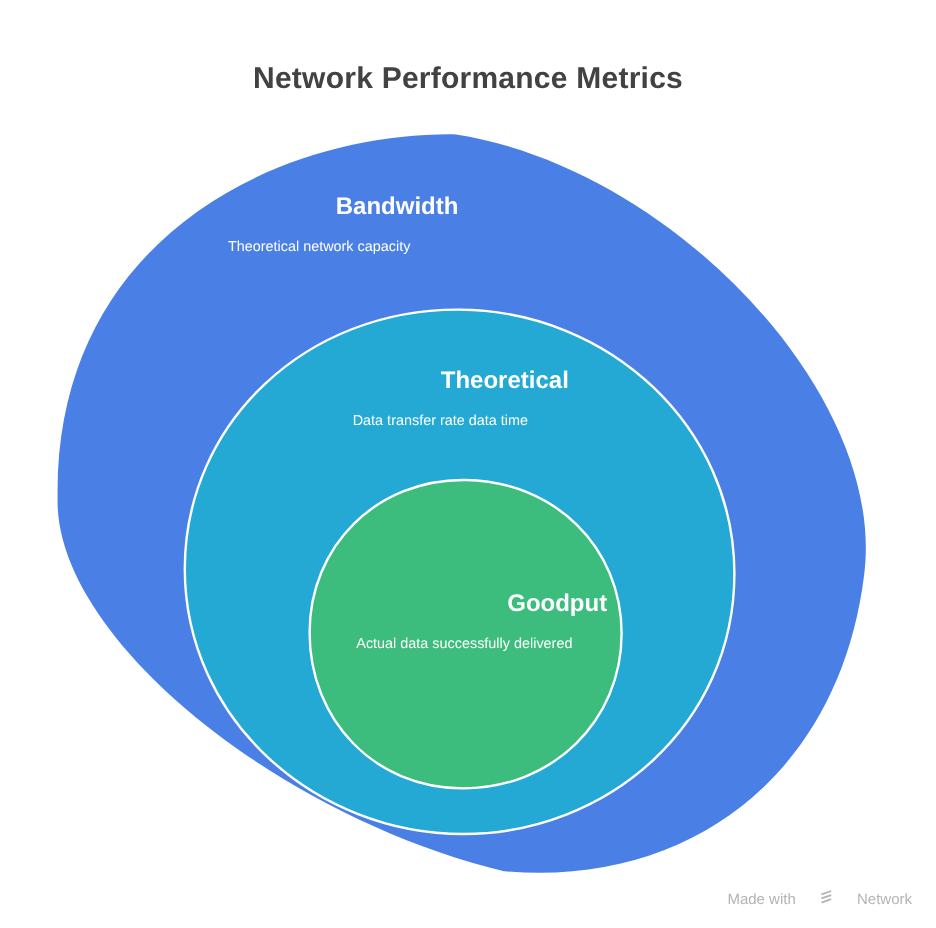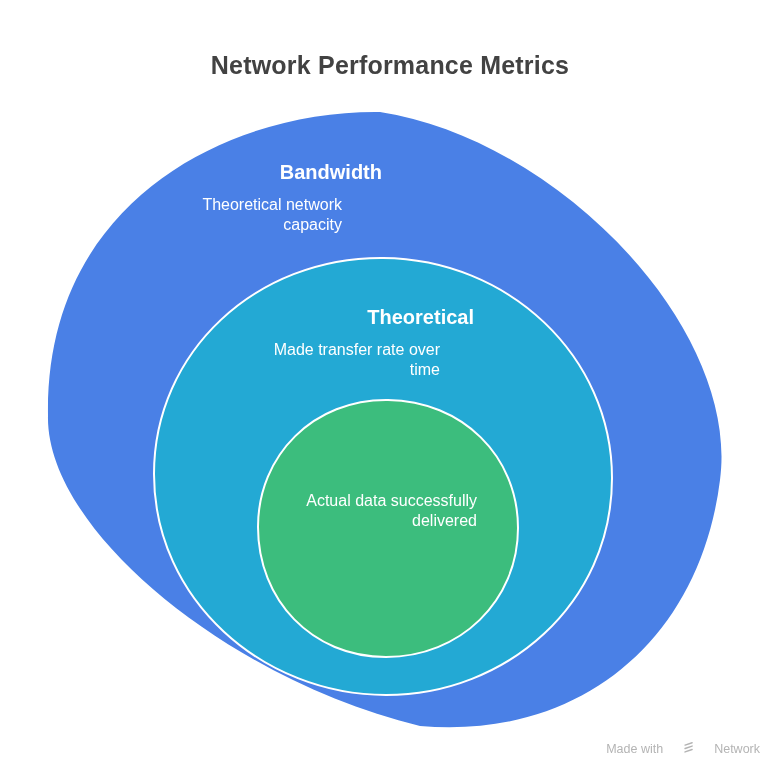--- a/index.html
+++ b/index.html
@@ -36,21 +36,21 @@
     color: #ffffff;
   }
   .set-label .set-name {
     margin: 0 0 11px 0;
     font-size: 20px;
     line-height: 24px;
     font-weight: bold;
   }
   .set-label .set-desc {
     margin: 0 auto;
-    font-size: 16px;
+    font-size: 12px;
     line-height: 20px;
     font-weight: normal;
   }
   .label-bandwidth  { left: 142px; top: 160px; }
   .label-bandwidth .set-desc { max-width: 160px; }
   .label-throughput { left: 234px; top: 305px; }
   .label-throughput .set-desc { max-width: 172px; }
   .label-goodput    { left: 266px; top: 491px; }
   .label-goodput    .set-desc { max-width: 182px; }
   .watermark {
@@ -95,24 +95,25 @@
 
   <div class="page-title">Network Performance Metrics</div>
 
   <div class="set-label label-bandwidth">
     <h2 class="set-name">Bandwidth</h2>
     <p class="set-desc">Theoretical network capacity</p>
   </div>
 
   <div class="set-label label-throughput">
     <h2 class="set-name">Theoretical</h2>
-    <p class="set-desc">Made transfer rate over time</p>
+    <p class="set-desc">Data transfer rate data time</p>
   </div>
 
   <div class="set-label label-goodput">
+    <h2 class="set-name">Goodput</h2>
     <p class="set-desc">Actual data successfully delivered</p>
   </div>
 
   <div class="watermark">
     <span>Made with</span>
     <span class="napkin-icon">
       <svg width="13" height="13" viewBox="0 0 13 13">
         <g stroke="#b4b4b4" stroke-width="1.5" stroke-linecap="round" fill="none">
           <path d="M3.1 4.1 L10.1 1.7"></path>
           <path d="M3.1 7.5 L10.1 5.1"></path>

